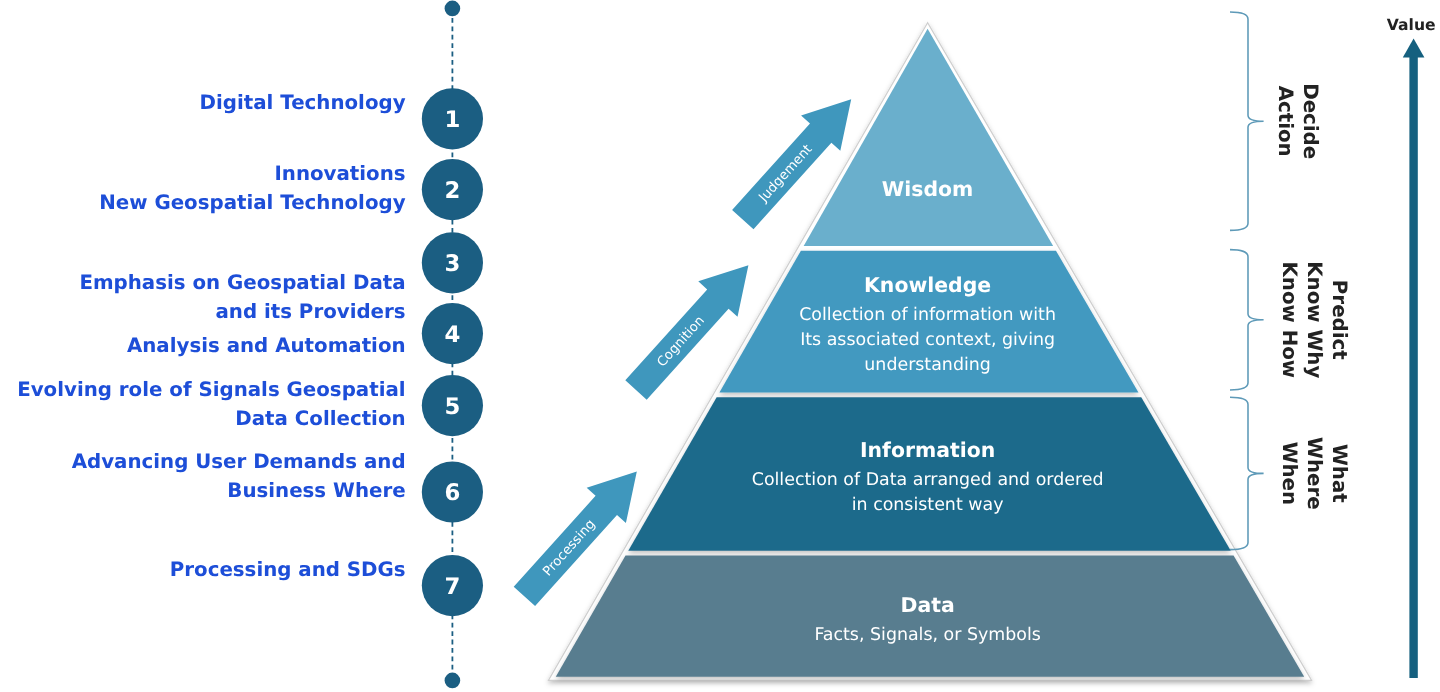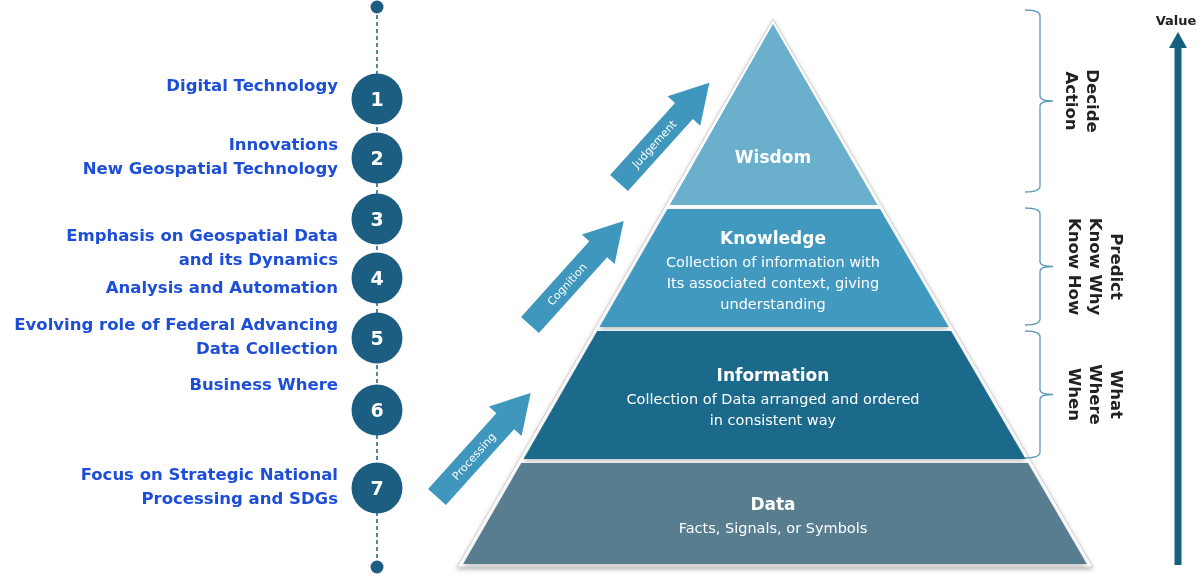--- a/index.html
+++ b/index.html
@@ -129,30 +129,30 @@
   <div id="labels">
       <div class="item-label" style="top: 74px;">
         <div>Digital Technology</div>
       </div>
       <div class="item-label" style="top: 133px;">
         <div>Innovations</div>
         <div>New Geospatial Technology</div>
       </div>
       <div class="item-label" style="top: 204px; margin-top: 20px;">
         <div>Emphasis on Geospatial Data</div>
-        <div>and its Dynamics</div>
+        <div>and its Providers</div>
       </div>
       <div class="item-label" style="top: 276px;">
         <div>Analysis and Automation</div>
       </div>
       <div class="item-label" style="top: 313px;">
-        <div>Evolving role of Federal Advancing</div>
+        <div>Evolving role of Signals Geospatial</div>
         <div>Data Collection</div>
       </div>
       <div class="item-label" style="top: 373px;">
+        <div>Advancing User Demands and</div>
         <div>Business Where</div>
       </div>
       <div class="item-label" style="top: 463px;">
-        <div>Focus on Strategic National</div>
         <div>Processing and SDGs</div>
       </div>
     </div>
 </div>
 
 </body></html>

